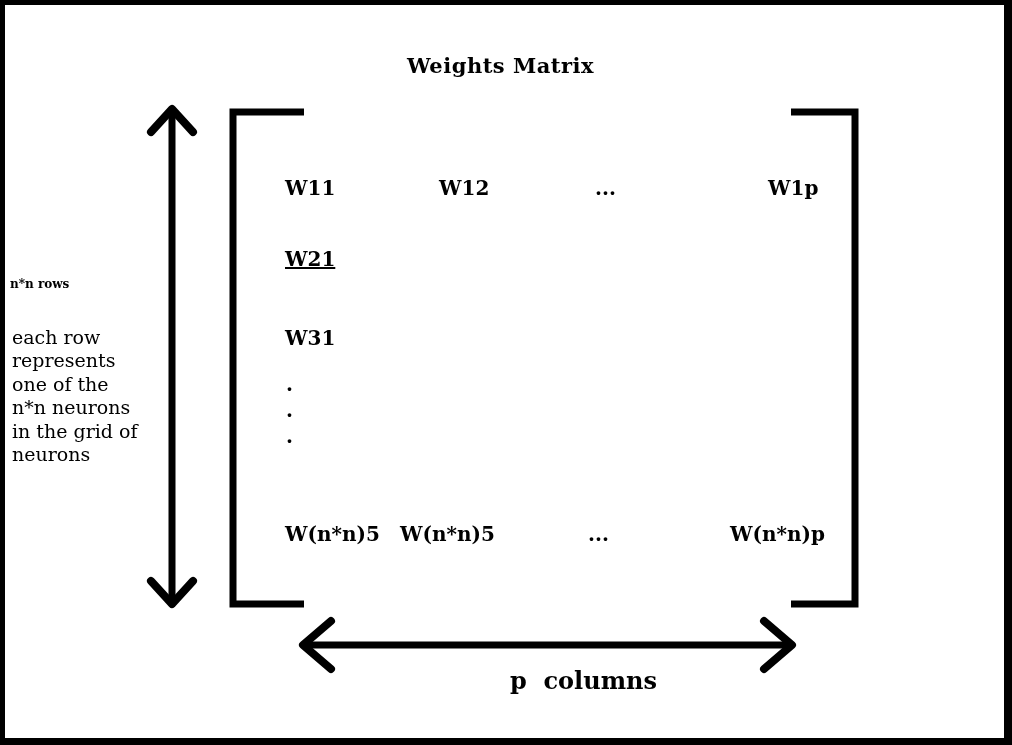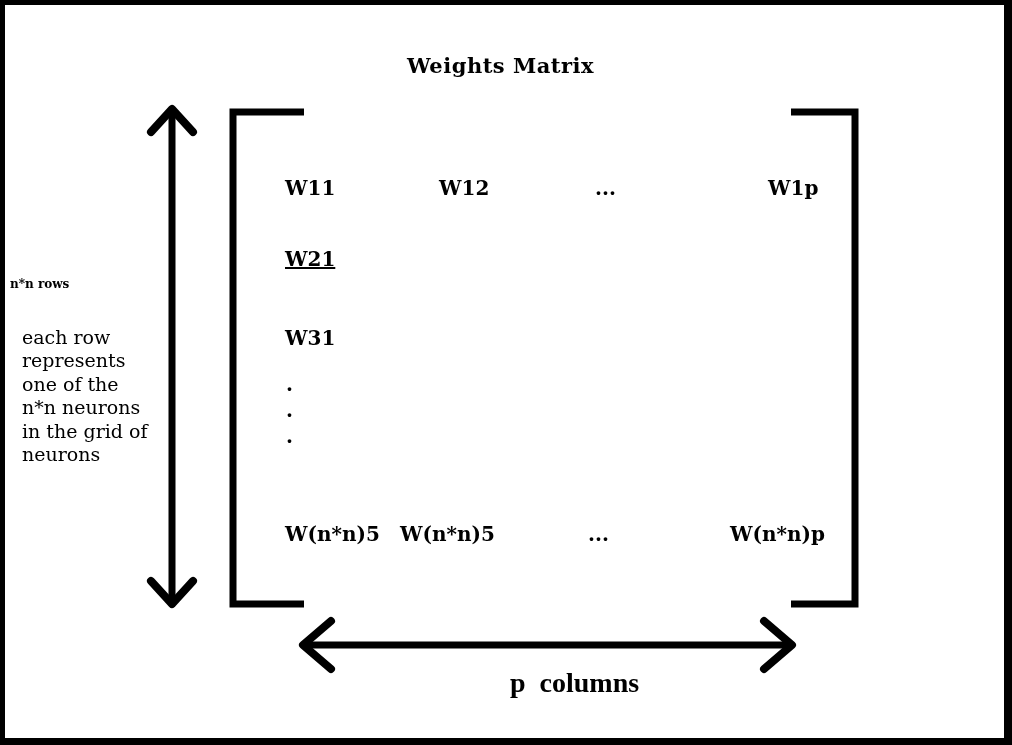--- a/index.html
+++ b/index.html
@@ -54,33 +54,32 @@
   .c-wn2  { left: 400px; }
   .c-d2   { left: 588px; }
   .c-wnp  { left: 730px; }
   
   .rows-heading {
     left: 10px;
     top: 278px;
     font-size: 12px;
   }
   .rows-paragraph {
-    left: 22px;
+    left: 12px;
     top: 326px;
     font-size: 19px;
     line-height: 23.4px;
     font-weight: normal;
   }
   
   .cols-heading {
     left: 510px;
     top: 668px;
-    font-size: 28px;
+    font-size: 24px;
     white-space: pre;
-    font-family: Liberation Serif, serif;
   }
   .cols-desc {
     left: 308px;
     top: 694px;
     font-size: 20px;
     font-weight: normal;
   }
 </style>
 </head>
 <body>

